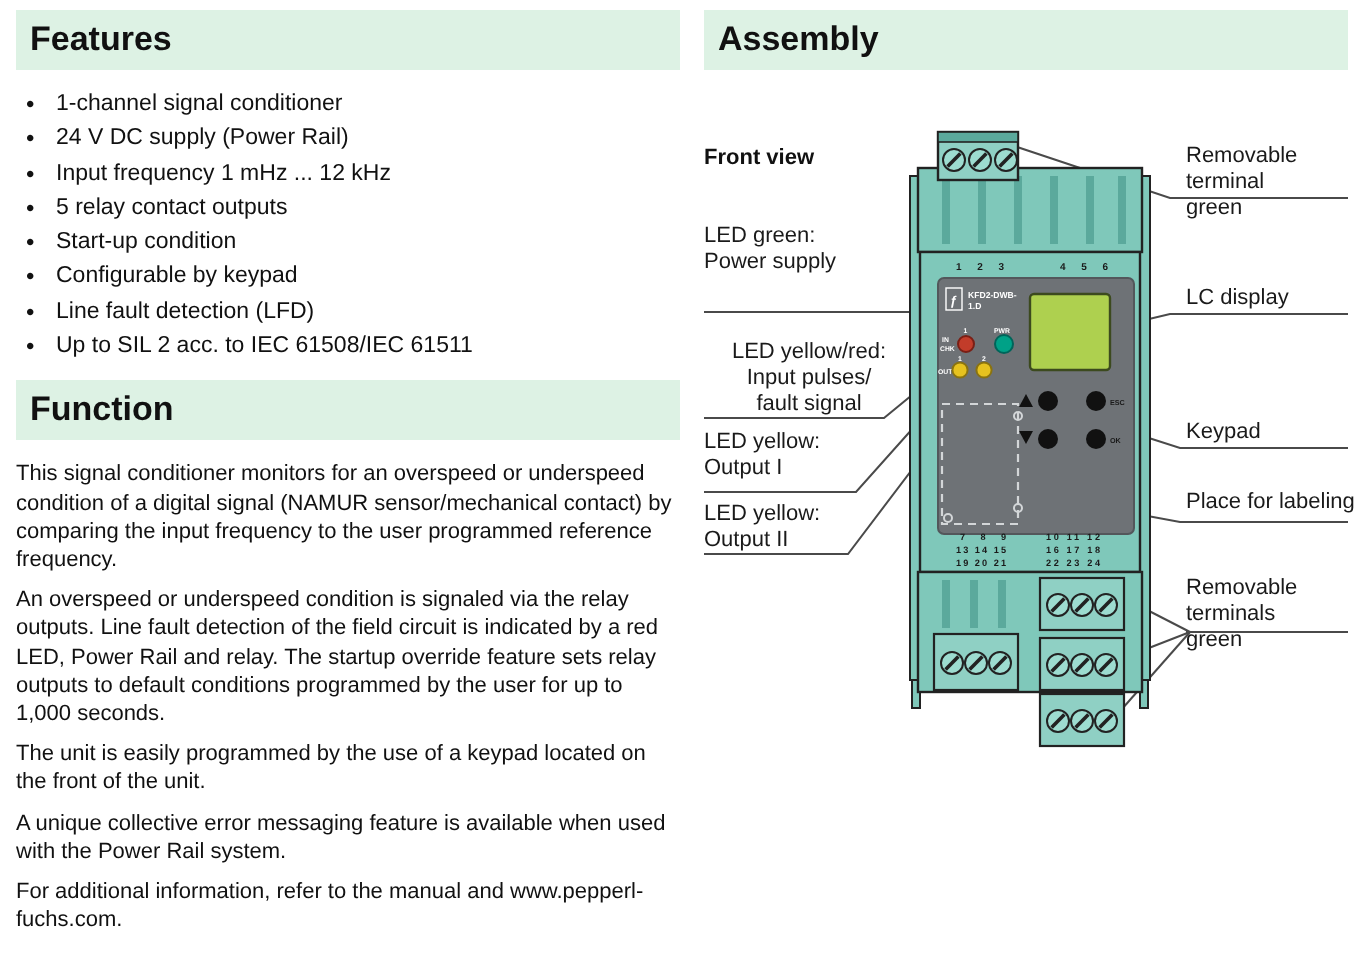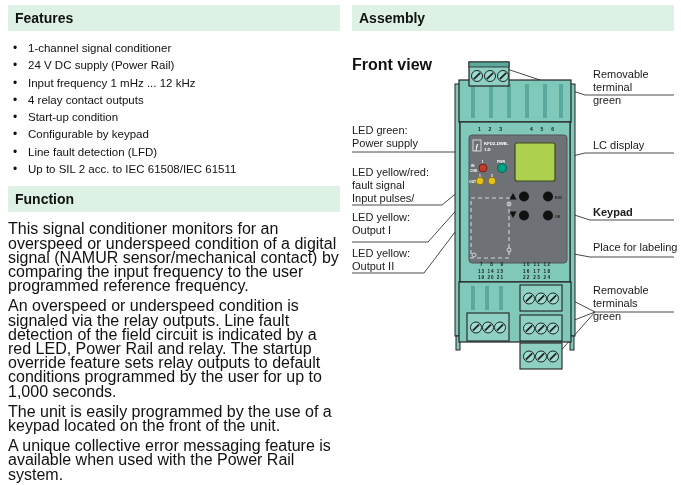--- a/index.html
+++ b/index.html
@@ -4,67 +4,68 @@
 <style>
   html,body{margin:0;padding:0;}
   body{
     width:681px;height:485px;position:relative;background:#ffffff;
     font-family:"Liberation Sans", sans-serif;color:#111;overflow:hidden;
   }
   .col{position:absolute;top:5px;}
   .col-left{left:8px;width:332px;}
   .col-right{left:352px;width:322px;}
   .section-header{
-    background:#ddf2e4;font-size:14px;font-weight:bold;
+    background:#ddf2e4;font-size:17px;font-weight:bold;
     padding:5px 7px;box-sizing:border-box;width:100%;
   }
   ul.features{
     list-style:none;margin:9px 0 0 0;padding:0;
     font-size:11.5px;
   }
   ul.features li{
     position:relative;padding-left:20px;line-height:17.3px;
   }
   ul.features li::before{
     content:"\2022";position:absolute;left:5px;top:0;font-size:12px;
   }
   .function-text{margin-top:10px;}
   .function-text p{
-    margin:0 0 6px 0;font-size:16px;line-height:14.2px;
+    margin:0 0 6px 0;font-size:11px;line-height:14.2px;
   }
   .diagram{position:relative;height:445px;margin-top:9px;}
   .diagram svg{position:absolute;left:0;top:0;}
   .callout{
     position:absolute;font-size:11px;line-height:13px;color:#1a1a1a;
   }
   .callout.left{left:0;width:105px;}
   .callout.right{left:241px;width:85px;}
-  .front-view{position:absolute;left:0;top:16px;font-size:16px;font-weight:bold;}
+  .front-view{position:absolute;left:0;top:29px;font-size:11px;font-weight:bold;}
 </style>
 </head>
 <body>
 
 <div class="col col-left">
   <div class="section-header">Features</div>
   <ul class="features">
     <li>1-channel signal conditioner</li>
     <li>24 V DC supply (Power Rail)</li>
     <li>Input frequency 1 mHz ... 12 kHz</li>
-    <li>4 relay contact outputs</li>
+    <li>5 relay contact outputs</li>
     <li>Start-up condition</li>
     <li>Configurable by keypad</li>
     <li>Line fault detection (LFD)</li>
     <li>Up to SIL 2 acc. to IEC 61508/IEC 61511</li>
   </ul>
   <div class="section-header" style="margin-top:8px;">Function</div>
   <div class="function-text">
     <p>This signal conditioner monitors for an overspeed or underspeed condition of a digital signal (NAMUR sensor/mechanical contact) by comparing the input frequency to the user programmed reference frequency.</p>
     <p>An overspeed or underspeed condition is signaled via the relay outputs. Line fault detection of the field circuit is indicated by a red LED, Power Rail and relay. The startup override feature sets relay outputs to default conditions programmed by the user for up to 1,000 seconds.</p>
     <p>The unit is easily programmed by the use of a keypad located on the front of the unit.</p>
     <p>A unique collective error messaging feature is available when used with the Power Rail system.</p>
+    <p>For additional information, refer to the manual and www.pepperl-fuchs.com.</p>
   </div>
 </div>
 
 <div class="col col-right">
   <div class="section-header">Assembly</div>
 
   <div class="diagram">
 
     <svg width="322" height="445" viewBox="0 0 322 445">
 
@@ -223,44 +224,44 @@
           <circle cx="189" cy="316.5" r="5.5" fill="#9ddcd0" stroke="#222"></circle>
             <line x1="185.8" y1="319.7" x2="192.2" y2="313.3" stroke="#222" stroke-width="1.8"></line>
           <circle cx="201" cy="316.5" r="5.5" fill="#9ddcd0" stroke="#222"></circle>
             <line x1="197.8" y1="319.7" x2="204.2" y2="313.3" stroke="#222" stroke-width="1.8"></line>
         </g>
       </g>
     </svg>
 
     <div class="front-view">Front view</div>
 
-    <div class="callout left" style="top:84px;">
+    <div class="callout left" style="top:68px;">
       <div>LED green:</div>
       <div>Power supply</div>
     </div>
-    <div class="callout left" style="top:126px;">
+    <div class="callout left" style="top:126px;text-align:center;">
       <div>LED yellow/red:</div>
+      <div>Input pulses/</div>
       <div>fault signal</div>
-      <div>Input pulses/</div>
     </div>
     <div class="callout left" style="top:171px;">
       <div>LED yellow:</div>
       <div>Output I</div>
     </div>
     <div class="callout left" style="top:207px;">
       <div>LED yellow:</div>
       <div>Output II</div>
     </div>
 
     <div class="callout right" style="top:28px;">
       <div>Removable terminal</div>
       <div>green</div>
     </div>
     <div class="callout right" style="top:99px;">LC display</div>
-    <div class="callout right" style="top:166px;font-weight:bold;">Keypad</div>
+    <div class="callout right" style="top:166px;">Keypad</div>
     <div class="callout right" style="top:201px;">Place for labeling</div>
     <div class="callout right" style="top:244px;">
       <div>Removable terminals</div>
       <div>green</div>
     </div>
 
   </div>
 </div>
 
 </body></html>

